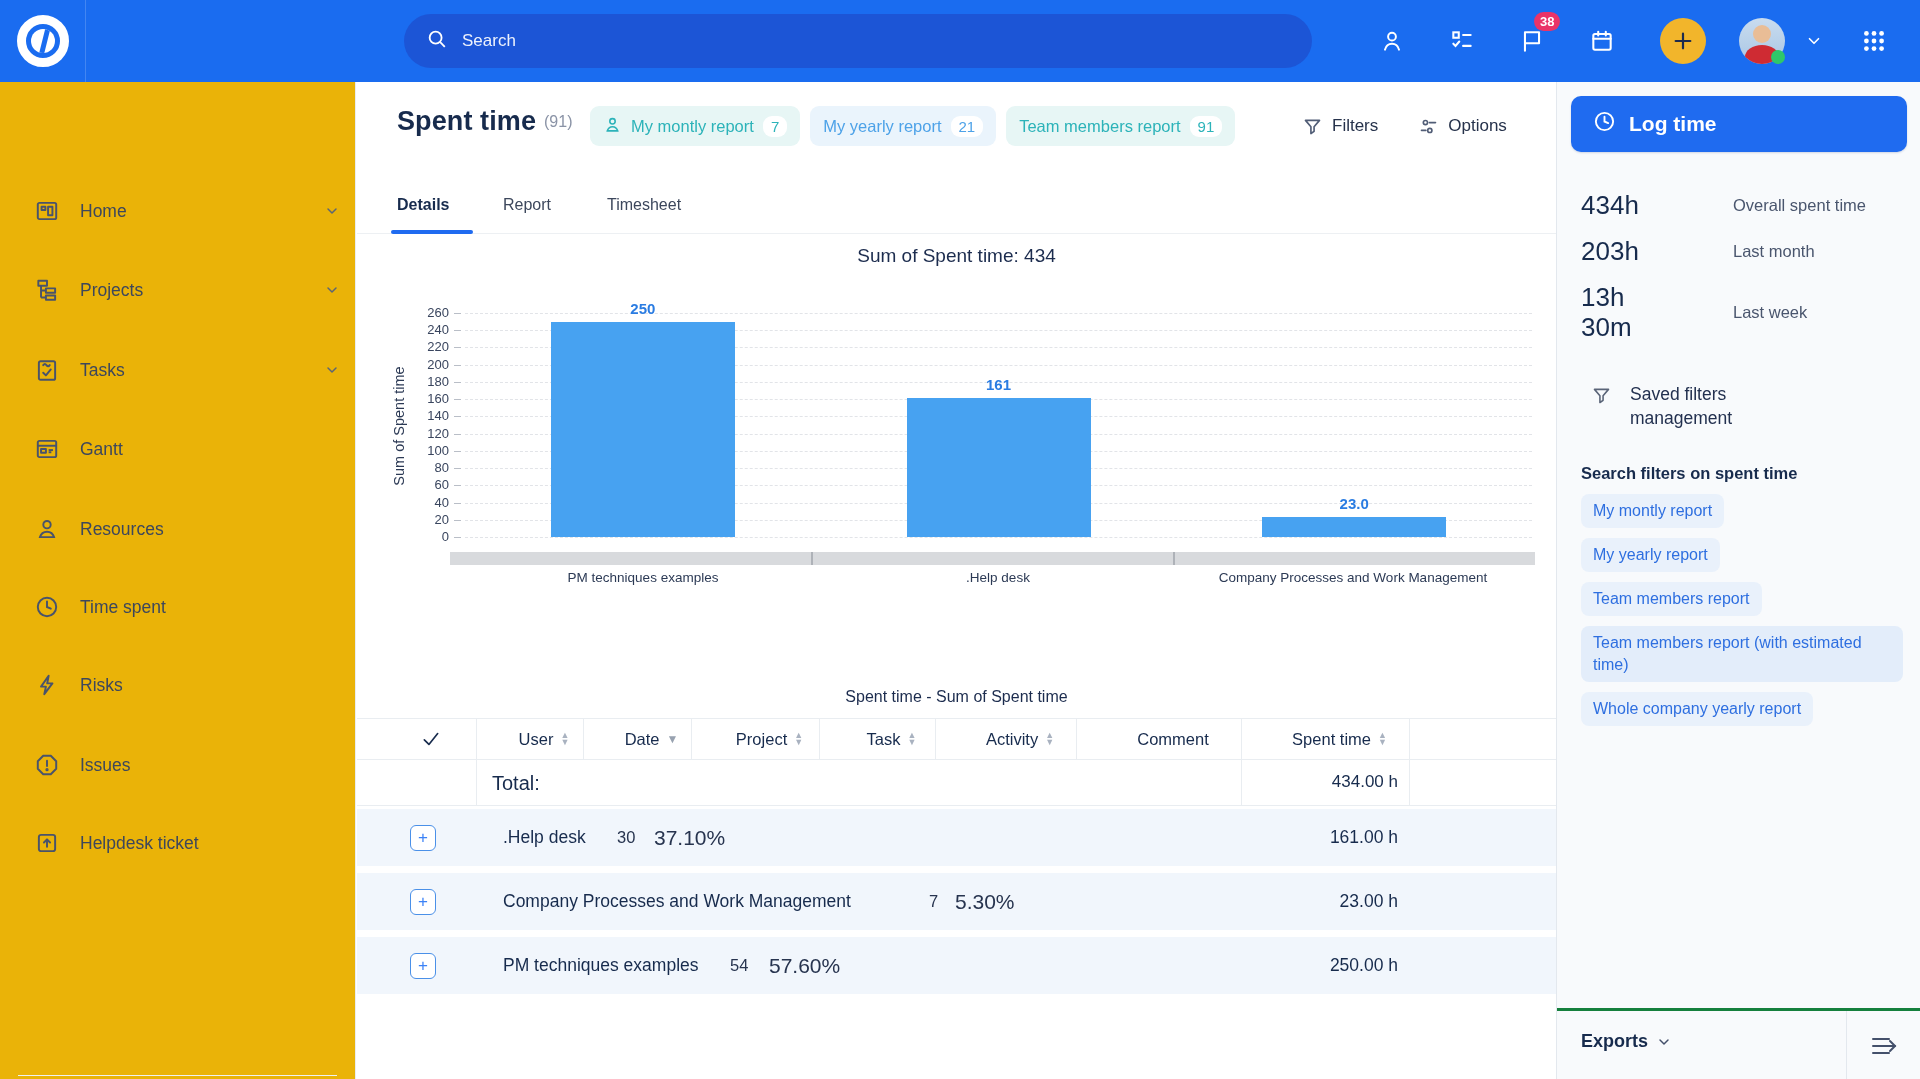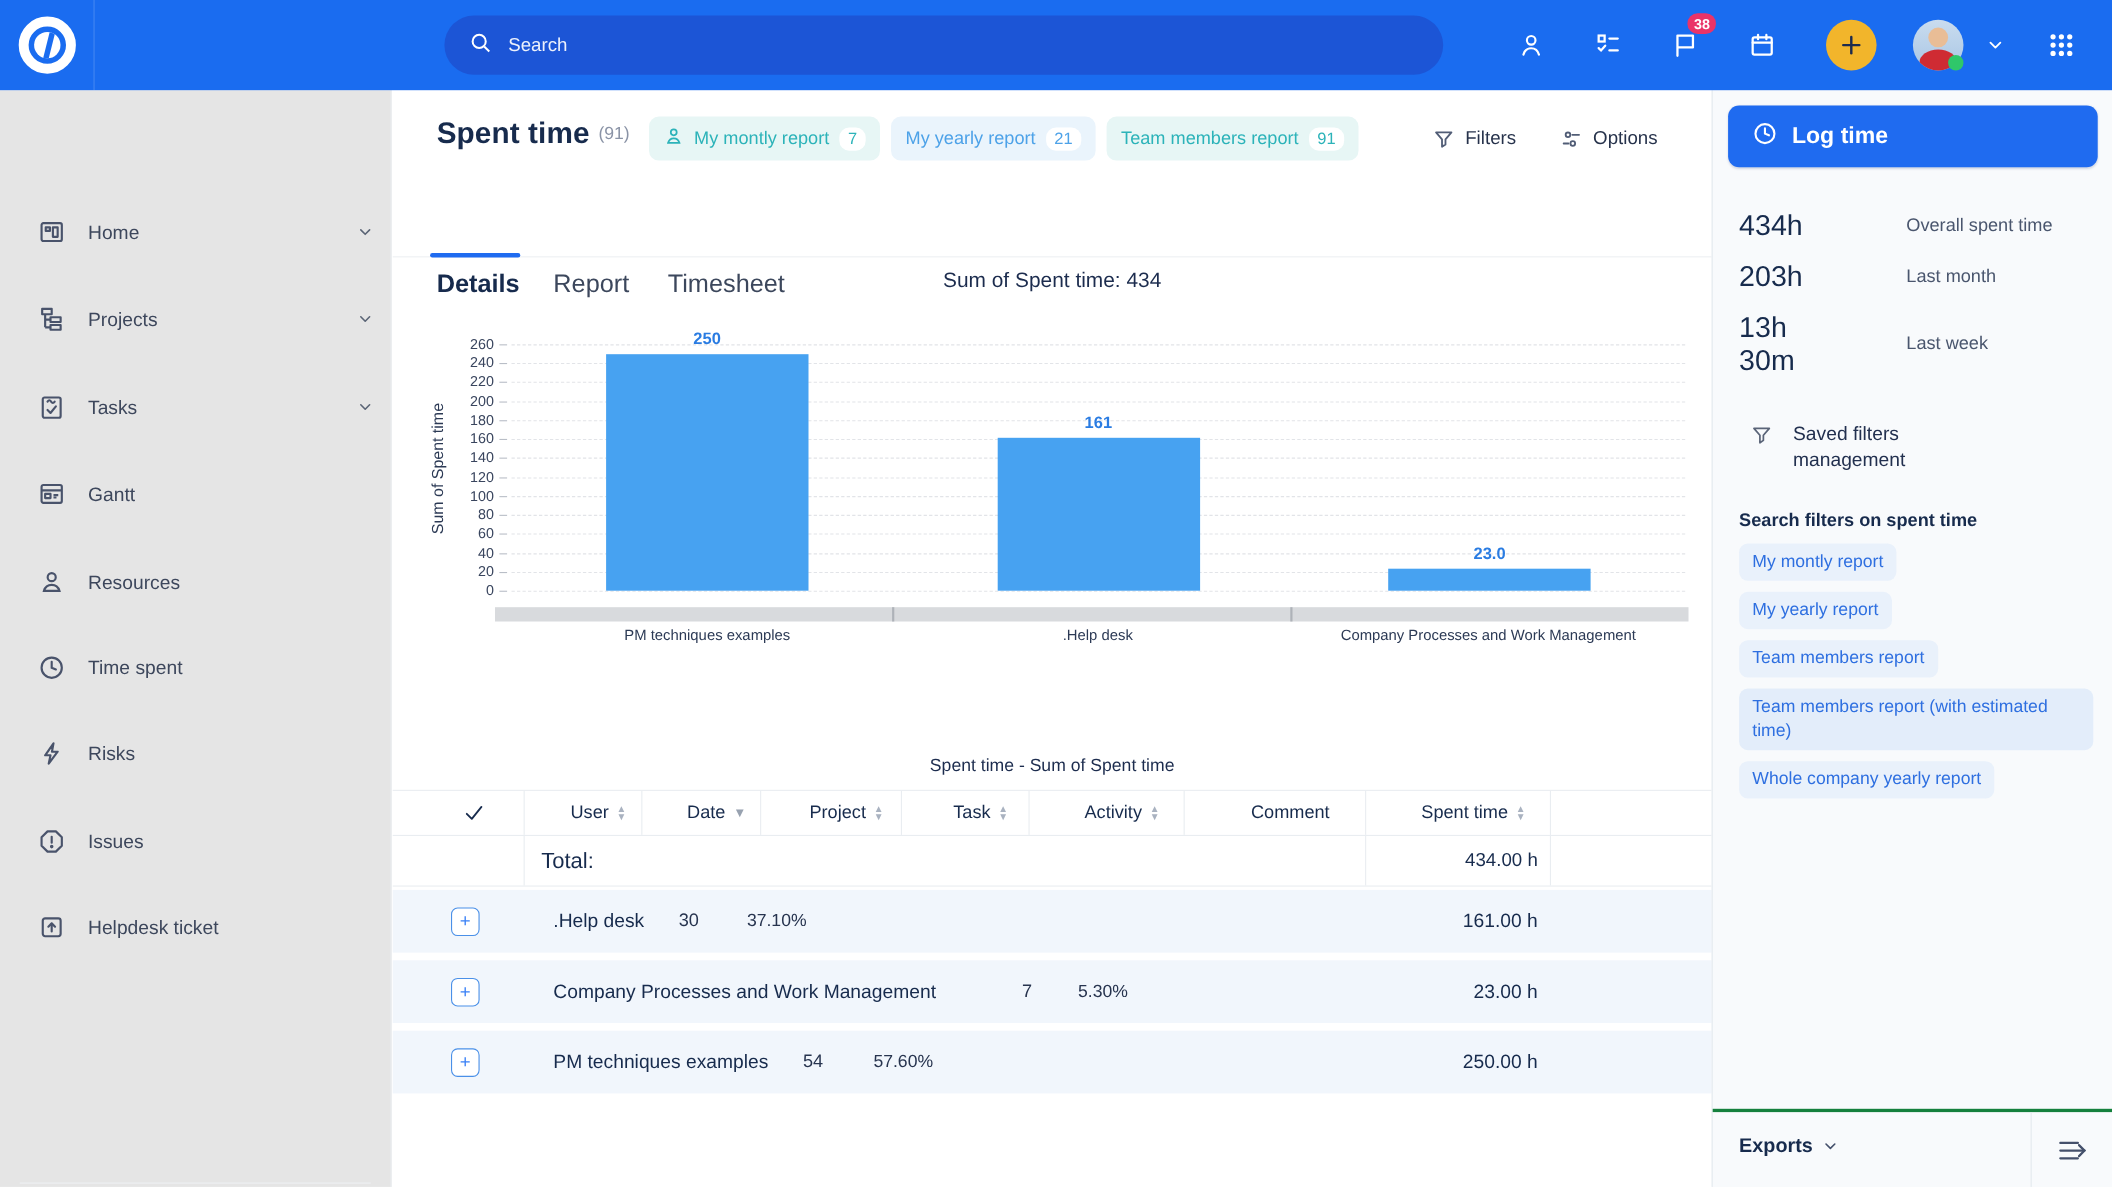--- a/index.html
+++ b/index.html
@@ -22,21 +22,21 @@
   .badge { position:absolute; top:12px; left:24px; background:#ea3368; color:#fff; font-size:13px; font-weight:bold; border-radius:10px; padding:2px 6px; line-height:15px; }
   .plus-btn { position:absolute; left:1660px; top:18px; width:46px; height:46px; border-radius:50%; background:#f2b52b; color:#1d2b4e; display:flex; align-items:center; justify-content:center; cursor:pointer; }
   .avatar { position:absolute; left:1739px; top:18px; width:46px; height:46px; border-radius:50%; background:linear-gradient(180deg,#c9dcef 0%,#a9c6e4 100%); overflow:hidden; cursor:pointer; }
   .avatar .head { position:absolute; left:14px; top:7px; width:18px; height:18px; border-radius:50%; background:#e9bd96; }
   .avatar .shirt { position:absolute; left:6px; top:27px; width:34px; height:24px; border-radius:50%; background:#cf2b33; }
   .status-dot { position:absolute; left:1771px; top:50px; width:14px; height:14px; border-radius:50%; background:#2fc76a; z-index:31; }
   .caret-cell { position:absolute; left:1798px; top:0; height:82px; width:32px; display:flex; align-items:center; justify-content:center; color:#fff; cursor:pointer; }
   .grid-cell { position:absolute; left:1848px; top:0; height:82px; width:52px; display:flex; align-items:center; justify-content:center; color:#fff; cursor:pointer; }
 
   
-  .sidebar { position:absolute; left:0; top:82px; width:356px; bottom:0; background:#e5e5e5; border-right:1px solid #e9edf1; z-index:20; }
+  .sidebar { position:absolute; left:0; top:82px; width:356px; bottom:0; background:#eab308; border-right:1px solid #e9edf1; z-index:20; }
   .side-item { position:absolute; left:0; width:356px; height:50px; display:flex; align-items:center; color:#3d475c; cursor:pointer; }
   .side-item .ico { position:absolute; left:34px; width:26px; height:26px; display:flex; align-items:center; justify-content:center; color:#49536b; }
   .side-item .s-lbl { position:absolute; left:80px; font-size:17.5px; font-weight:500; color:#3d475c; }
   .side-item .chev { position:absolute; right:16px; color:#5b6576; display:flex; }
   .side-divider { position:absolute; left:18px; right:18px; top:993px; height:1px; background:#eef1f4; }
 
   
   .main { position:absolute; left:357px; top:82px; width:1199px; bottom:0; background:#fff; }
   .page-head { position:absolute; left:40px; top:24px; display:flex; align-items:center; }
   .page-title { font-size:27px; font-weight:bold; color:#172b4d; letter-spacing:.1px; }
@@ -44,21 +44,21 @@
   .chips { position:absolute; left:233px; top:24px; display:flex; gap:10px; }
   .chip { height:40px; border-radius:9px; display:flex; align-items:center; gap:9px; padding:0 13px; font-size:16.5px; cursor:pointer; white-space:nowrap; }
   .chip.teal { background:#e7f6f5; color:#2cb3b9; }
   .chip.blue { background:#eaf4fc; color:#4da2e8; }
   .chip .cnt { background:#fff; border-radius:9px; padding:2px 8px; font-size:15px; }
   .head-tools { position:absolute; left:945px; top:24px; height:40px; display:flex; align-items:center; gap:40px; }
   .tool { display:flex; align-items:center; gap:9px; color:#26324b; font-size:17px; cursor:pointer; }
   .tool .t-ico { color:#515d76; display:flex; }
 
   .tabs { position:absolute; left:0; top:108px; width:1199px; height:44px; border-bottom:1px solid #edf0f3; }
-  .tab { position:absolute; top:6px; font-size:23px; color:#3c475c; cursor:pointer;margin-top:48px; }
+  .tab { position:absolute; top:6px; font-size:16px; color:#3c475c; cursor:pointer; }
   .tab.active { font-weight:bold; color:#172b4d; }
   .tab-underline { position:absolute; left:34px; top:40px; width:82px; height:4px; border-radius:3px; background:#1f6bf0; }
 
   
   .chart-title { position:absolute; left:0; top:163px; width:1199px; text-align:center; font-size:19px; color:#1c2c4e; }
   .ylab { position:absolute; left:22px; top:336px; font-size:14.5px; color:#2c3a55; transform:rotate(-90deg); transform-origin:center; white-space:nowrap; width:160px; text-align:center; margin-left:-60px; }
   #plot { position:absolute; left:108px; top:231px; width:1067px; height:224px; }
   .gridline { position:absolute; left:0; width:100%; border-top:1px dashed #e2e4e8; }
   .tick-lbl { position:absolute; left:-58px; width:42px; text-align:right; font-size:13px; color:#39455e; }
   .tick-mark { position:absolute; left:-11px; width:7px; border-top:1.5px solid #b9bec7; }
@@ -76,21 +76,21 @@
   .sort-both { display:flex; flex-direction:column; font-size:9px; line-height:7px; color:#a9b2c0; }
   .sort-down { font-size:12px; color:#98a2b0; }
   .total-row { position:absolute; left:0; top:678px; width:1199px; height:46px; border-bottom:1px solid #e9edf1; }
   .total-row .vline { position:absolute; top:0; bottom:0; width:1px; background:#e9edf1; }
   .total-lbl { position:absolute; left:135px; top:12px; font-size:20px; color:#172b4d; }
   .total-val { position:absolute; left:887px; width:154px; top:12px; text-align:right; font-size:17px; color:#172b4d; }
   .trow { position:absolute; left:0; width:1199px; height:57px; background:#f1f6fc; display:flex; align-items:center; cursor:default; }
   .expand-btn { position:absolute; left:53px; width:26px; height:26px; border:1.6px solid #4a90e8; border-radius:6px; background:#fff; color:#3b82f6; display:flex; align-items:center; justify-content:center; font-size:17px; line-height:1; cursor:pointer; }
   .trow .r-name { position:absolute; left:146px; font-size:17.5px; color:#172b4d; }
   .trow .r-count { position:absolute; font-size:16.5px; color:#27344f; }
-  .trow .r-pct { position:absolute; font-size:16px; color:#27344f;margin-left:25px; }
+  .trow .r-pct { position:absolute; font-size:21px; color:#27344f; }
   .trow .r-hours { position:absolute; left:887px; width:154px; text-align:right; font-size:17.5px; color:#172b4d; }
 
   
   .rpanel { position:absolute; left:1556px; top:82px; width:364px; bottom:0; background:#f8fafc; border-left:1px solid #e3e8ee; z-index:25; }
   .logtime-btn { position:absolute; left:14px; top:14px; width:336px; height:56px; background:#1f6bf0; border-radius:10px; color:#fff; font-size:21px; font-weight:bold; display:flex; align-items:center; gap:13px; padding-left:22px; cursor:pointer; box-shadow:0 1px 2px rgba(20,50,120,.18); }
   .stats { position:absolute; left:24px; top:108px; width:316px; }
   .stat-row { display:flex; margin-bottom:16px; }
   .stat-val { width:152px; font-size:26px; font-weight:normal; color:#172b4d; line-height:30px; }
   .stat-lbl { flex:1; font-size:16.5px; color:#4a566e; line-height:25px; display:flex; align-items:center; }
   .saved-filters { position:absolute; left:34px; top:300px; display:flex; gap:18px; color:#22304f; cursor:pointer; }

